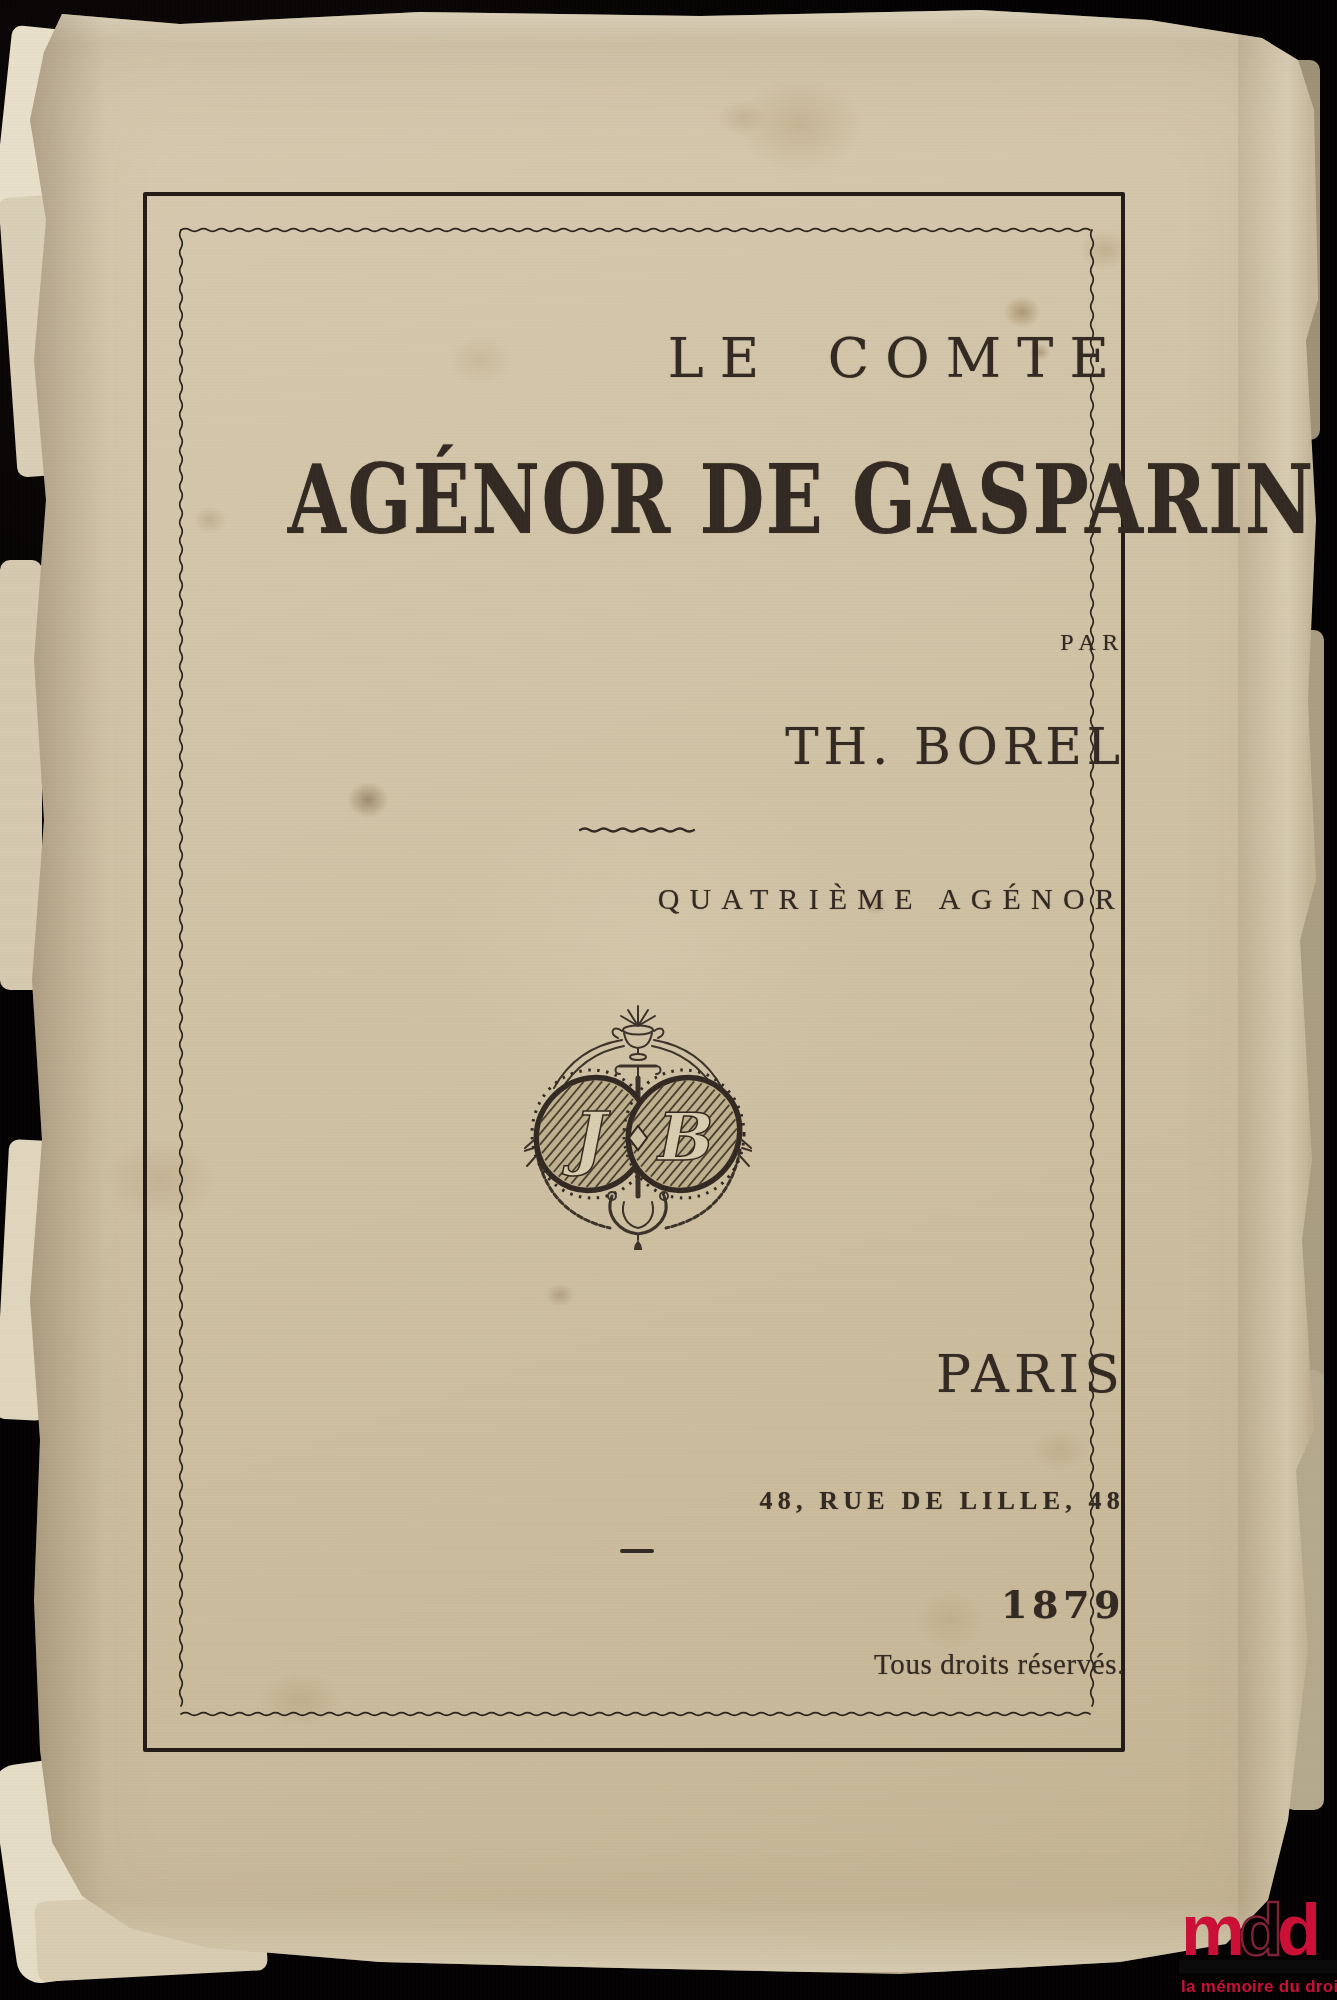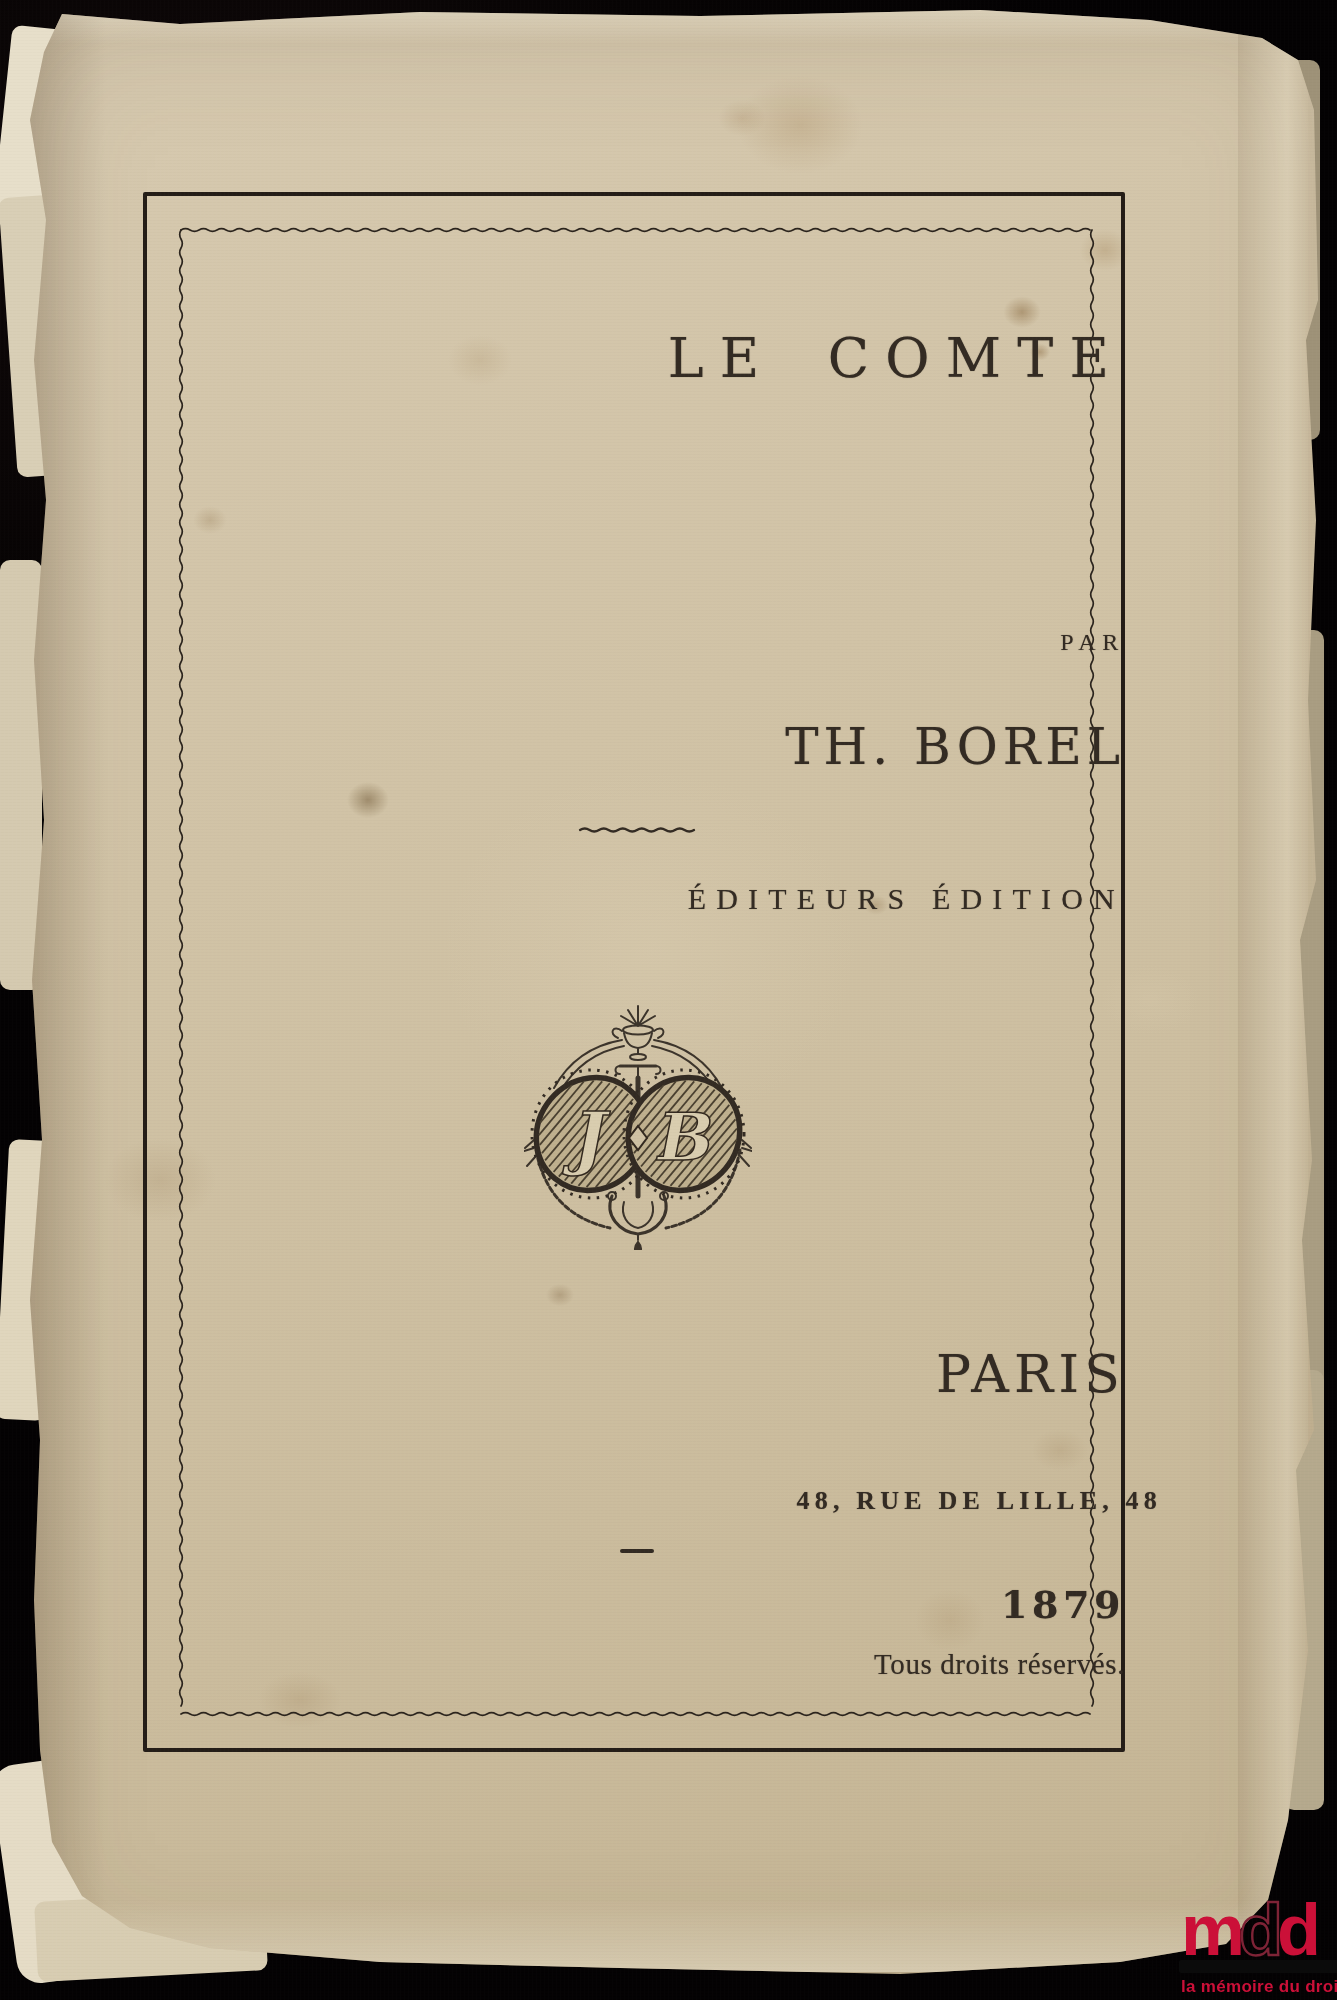--- a/index.html
+++ b/index.html
@@ -65,21 +65,21 @@
   .centerband{left:143px;width:982px;}
   .t-lecomte{top:332px;font-size:54px;letter-spacing:.30em;word-spacing:.35em;font-family:"DejaVu Serif",serif;}
   .t-agenor{top:452px;font-size:96px;font-weight:700;font-family:"DejaVu Serif",serif;}
   .t-agenor .squeeze{display:inline-block;transform:scaleX(.78);transform-origin:center;letter-spacing:.02em;}
   .t-par{top:630px;font-size:24px;letter-spacing:.28em;}
   .t-borel{top:722px;font-size:50px;letter-spacing:.10em;font-family:"DejaVu Serif",serif;}
   .t-edition{top:884px;font-size:30px;letter-spacing:.34em;}
   .t-paris{top:1348px;font-size:52px;letter-spacing:.10em;font-family:"DejaVu Serif",serif;}
   .t-publisher{top:1422px;font-size:40px;letter-spacing:.03em;font-family:"DejaVu Serif",serif;}
   .t-publisher sup{font-size:.5em;vertical-align:.55em;letter-spacing:0;}
-  .t-address{top:1488px;font-size:26px;letter-spacing:.20em;font-weight:700;margin-left:37px;}
+  .t-address{top:1488px;font-size:26px;letter-spacing:.20em;font-weight:700;}
   .t-year{top:1586px;font-size:38px;letter-spacing:.12em;font-weight:700;font-family:"DejaVu Serif",serif;}
   .t-rights{top:1650px;font-size:29px;letter-spacing:.02em;}
   .dash-sep{position:absolute;left:620px;top:1549px;width:34px;height:4px;background:#332b23;border-radius:2px;}
   .squiggle-svg{position:absolute;left:577px;top:823px;}
   .emblem-svg{position:absolute;left:524px;top:1000px;}
   
   .grain{position:absolute;inset:0;pointer-events:none;opacity:.5;
     background-image:
       repeating-linear-gradient(0deg, rgba(0,0,0,.022) 0 1px, rgba(0,0,0,0) 1px 3px),
       repeating-linear-gradient(90deg, rgba(255,255,255,.02) 0 1px, rgba(0,0,0,0) 1px 4px);}
@@ -118,30 +118,33 @@
     <div class="frame-outer"></div>
     <svg id="wavyFrame" class="wavy-svg" width="1337" height="2000" viewBox="0 0 1337 2000">
         <path d="M 181 230 q 4.5 -2.6 9 0 q 4.5 2.6 9 0 q 4.5 -2.6 9 0 q 4.5 2.6 9 0 q 4.5 -2.6 9 0 q 4.5 2.6 9 0 q 4.5 -2.6 9 0 q 4.5 2.6 9 0 q 4.5 -2.6 9 0 q 4.5 2.6 9 0 q 4.5 -2.6 9 0 q 4.5 2.6 9 0 q 4.5 -2.6 9 0 q 4.5 2.6 9 0 q 4.5 -2.6 9 0 q 4.5 2.6 9 0 q 4.5 -2.6 9 0 q 4.5 2.6 9 0 q 4.5 -2.6 9 0 q 4.5 2.6 9 0 q 4.5 -2.6 9 0 q 4.5 2.6 9 0 q 4.5 -2.6 9 0 q 4.5 2.6 9 0 q 4.5 -2.6 9 0 q 4.5 2.6 9 0 q 4.5 -2.6 9 0 q 4.5 2.6 9 0 q 4.5 -2.6 9 0 q 4.5 2.6 9 0 q 4.5 -2.6 9 0 q 4.5 2.6 9 0 q 4.5 -2.6 9 0 q 4.5 2.6 9 0 q 4.5 -2.6 9 0 q 4.5 2.6 9 0 q 4.5 -2.6 9 0 q 4.5 2.6 9 0 q 4.5 -2.6 9 0 q 4.5 2.6 9 0 q 4.5 -2.6 9 0 q 4.5 2.6 9 0 q 4.5 -2.6 9 0 q 4.5 2.6 9 0 q 4.5 -2.6 9 0 q 4.5 2.6 9 0 q 4.5 -2.6 9 0 q 4.5 2.6 9 0 q 4.5 -2.6 9 0 q 4.5 2.6 9 0 q 4.5 -2.6 9 0 q 4.5 2.6 9 0 q 4.5 -2.6 9 0 q 4.5 2.6 9 0 q 4.5 -2.6 9 0 q 4.5 2.6 9 0 q 4.5 -2.6 9 0 q 4.5 2.6 9 0 q 4.5 -2.6 9 0 q 4.5 2.6 9 0 q 4.5 -2.6 9 0 q 4.5 2.6 9 0 q 4.5 -2.6 9 0 q 4.5 2.6 9 0 q 4.5 -2.6 9 0 q 4.5 2.6 9 0 q 4.5 -2.6 9 0 q 4.5 2.6 9 0 q 4.5 -2.6 9 0 q 4.5 2.6 9 0 q 4.5 -2.6 9 0 q 4.5 2.6 9 0 q 4.5 -2.6 9 0 q 4.5 2.6 9 0 q 4.5 -2.6 9 0 q 4.5 2.6 9 0 q 4.5 -2.6 9 0 q 4.5 2.6 9 0 q 4.5 -2.6 9 0 q 4.5 2.6 9 0 q 4.5 -2.6 9 0 q 4.5 2.6 9 0 q 4.5 -2.6 9 0 q 4.5 2.6 9 0 q 4.5 -2.6 9 0 q 4.5 2.6 9 0 q 4.5 -2.6 9 0 q 4.5 2.6 9 0 q 4.5 -2.6 9 0 q 4.5 2.6 9 0 q 4.5 -2.6 9 0 q 4.5 2.6 9 0 q 4.5 -2.6 9 0 q 4.5 2.6 9 0 q 4.5 -2.6 9 0 q 4.5 2.6 9 0 q 4.5 -2.6 9 0 q 4.5 2.6 9 0 q 4.5 -2.6 9 0 q 4.5 2.6 9 0 q 4.5 -2.6 9 0" fill="none" stroke="#2b241d" stroke-width="1.7" stroke-linecap="round"></path>
         <path d="M 181 1714 q 4.5 -2.6 9 0 q 4.5 2.6 9 0 q 4.5 -2.6 9 0 q 4.5 2.6 9 0 q 4.5 -2.6 9 0 q 4.5 2.6 9 0 q 4.5 -2.6 9 0 q 4.5 2.6 9 0 q 4.5 -2.6 9 0 q 4.5 2.6 9 0 q 4.5 -2.6 9 0 q 4.5 2.6 9 0 q 4.5 -2.6 9 0 q 4.5 2.6 9 0 q 4.5 -2.6 9 0 q 4.5 2.6 9 0 q 4.5 -2.6 9 0 q 4.5 2.6 9 0 q 4.5 -2.6 9 0 q 4.5 2.6 9 0 q 4.5 -2.6 9 0 q 4.5 2.6 9 0 q 4.5 -2.6 9 0 q 4.5 2.6 9 0 q 4.5 -2.6 9 0 q 4.5 2.6 9 0 q 4.5 -2.6 9 0 q 4.5 2.6 9 0 q 4.5 -2.6 9 0 q 4.5 2.6 9 0 q 4.5 -2.6 9 0 q 4.5 2.6 9 0 q 4.5 -2.6 9 0 q 4.5 2.6 9 0 q 4.5 -2.6 9 0 q 4.5 2.6 9 0 q 4.5 -2.6 9 0 q 4.5 2.6 9 0 q 4.5 -2.6 9 0 q 4.5 2.6 9 0 q 4.5 -2.6 9 0 q 4.5 2.6 9 0 q 4.5 -2.6 9 0 q 4.5 2.6 9 0 q 4.5 -2.6 9 0 q 4.5 2.6 9 0 q 4.5 -2.6 9 0 q 4.5 2.6 9 0 q 4.5 -2.6 9 0 q 4.5 2.6 9 0 q 4.5 -2.6 9 0 q 4.5 2.6 9 0 q 4.5 -2.6 9 0 q 4.5 2.6 9 0 q 4.5 -2.6 9 0 q 4.5 2.6 9 0 q 4.5 -2.6 9 0 q 4.5 2.6 9 0 q 4.5 -2.6 9 0 q 4.5 2.6 9 0 q 4.5 -2.6 9 0 q 4.5 2.6 9 0 q 4.5 -2.6 9 0 q 4.5 2.6 9 0 q 4.5 -2.6 9 0 q 4.5 2.6 9 0 q 4.5 -2.6 9 0 q 4.5 2.6 9 0 q 4.5 -2.6 9 0 q 4.5 2.6 9 0 q 4.5 -2.6 9 0 q 4.5 2.6 9 0 q 4.5 -2.6 9 0 q 4.5 2.6 9 0 q 4.5 -2.6 9 0 q 4.5 2.6 9 0 q 4.5 -2.6 9 0 q 4.5 2.6 9 0 q 4.5 -2.6 9 0 q 4.5 2.6 9 0 q 4.5 -2.6 9 0 q 4.5 2.6 9 0 q 4.5 -2.6 9 0 q 4.5 2.6 9 0 q 4.5 -2.6 9 0 q 4.5 2.6 9 0 q 4.5 -2.6 9 0 q 4.5 2.6 9 0 q 4.5 -2.6 9 0 q 4.5 2.6 9 0 q 4.5 -2.6 9 0 q 4.5 2.6 9 0 q 4.5 -2.6 9 0 q 4.5 2.6 9 0 q 4.5 -2.6 9 0 q 4.5 2.6 9 0 q 4.5 -2.6 9 0 q 4.5 2.6 9 0 q 4.5 -2.6 9 0 q 4.5 2.6 9 0 q 4.5 -2.6 9 0" fill="none" stroke="#2b241d" stroke-width="1.7" stroke-linecap="round"></path>
         <path d="M 181 230 q -2.6 4.5 0 9 q 2.6 4.5 0 9 q -2.6 4.5 0 9 q 2.6 4.5 0 9 q -2.6 4.5 0 9 q 2.6 4.5 0 9 q -2.6 4.5 0 9 q 2.6 4.5 0 9 q -2.6 4.5 0 9 q 2.6 4.5 0 9 q -2.6 4.5 0 9 q 2.6 4.5 0 9 q -2.6 4.5 0 9 q 2.6 4.5 0 9 q -2.6 4.5 0 9 q 2.6 4.5 0 9 q -2.6 4.5 0 9 q 2.6 4.5 0 9 q -2.6 4.5 0 9 q 2.6 4.5 0 9 q -2.6 4.5 0 9 q 2.6 4.5 0 9 q -2.6 4.5 0 9 q 2.6 4.5 0 9 q -2.6 4.5 0 9 q 2.6 4.5 0 9 q -2.6 4.5 0 9 q 2.6 4.5 0 9 q -2.6 4.5 0 9 q 2.6 4.5 0 9 q -2.6 4.5 0 9 q 2.6 4.5 0 9 q -2.6 4.5 0 9 q 2.6 4.5 0 9 q -2.6 4.5 0 9 q 2.6 4.5 0 9 q -2.6 4.5 0 9 q 2.6 4.5 0 9 q -2.6 4.5 0 9 q 2.6 4.5 0 9 q -2.6 4.5 0 9 q 2.6 4.5 0 9 q -2.6 4.5 0 9 q 2.6 4.5 0 9 q -2.6 4.5 0 9 q 2.6 4.5 0 9 q -2.6 4.5 0 9 q 2.6 4.5 0 9 q -2.6 4.5 0 9 q 2.6 4.5 0 9 q -2.6 4.5 0 9 q 2.6 4.5 0 9 q -2.6 4.5 0 9 q 2.6 4.5 0 9 q -2.6 4.5 0 9 q 2.6 4.5 0 9 q -2.6 4.5 0 9 q 2.6 4.5 0 9 q -2.6 4.5 0 9 q 2.6 4.5 0 9 q -2.6 4.5 0 9 q 2.6 4.5 0 9 q -2.6 4.5 0 9 q 2.6 4.5 0 9 q -2.6 4.5 0 9 q 2.6 4.5 0 9 q -2.6 4.5 0 9 q 2.6 4.5 0 9 q -2.6 4.5 0 9 q 2.6 4.5 0 9 q -2.6 4.5 0 9 q 2.6 4.5 0 9 q -2.6 4.5 0 9 q 2.6 4.5 0 9 q -2.6 4.5 0 9 q 2.6 4.5 0 9 q -2.6 4.5 0 9 q 2.6 4.5 0 9 q -2.6 4.5 0 9 q 2.6 4.5 0 9 q -2.6 4.5 0 9 q 2.6 4.5 0 9 q -2.6 4.5 0 9 q 2.6 4.5 0 9 q -2.6 4.5 0 9 q 2.6 4.5 0 9 q -2.6 4.5 0 9 q 2.6 4.5 0 9 q -2.6 4.5 0 9 q 2.6 4.5 0 9 q -2.6 4.5 0 9 q 2.6 4.5 0 9 q -2.6 4.5 0 9 q 2.6 4.5 0 9 q -2.6 4.5 0 9 q 2.6 4.5 0 9 q -2.6 4.5 0 9 q 2.6 4.5 0 9 q -2.6 4.5 0 9 q 2.6 4.5 0 9 q -2.6 4.5 0 9 q 2.6 4.5 0 9 q -2.6 4.5 0 9 q 2.6 4.5 0 9 q -2.6 4.5 0 9 q 2.6 4.5 0 9 q -2.6 4.5 0 9 q 2.6 4.5 0 9 q -2.6 4.5 0 9 q 2.6 4.5 0 9 q -2.6 4.5 0 9 q 2.6 4.5 0 9 q -2.6 4.5 0 9 q 2.6 4.5 0 9 q -2.6 4.5 0 9 q 2.6 4.5 0 9 q -2.6 4.5 0 9 q 2.6 4.5 0 9 q -2.6 4.5 0 9 q 2.6 4.5 0 9 q -2.6 4.5 0 9 q 2.6 4.5 0 9 q -2.6 4.5 0 9 q 2.6 4.5 0 9 q -2.6 4.5 0 9 q 2.6 4.5 0 9 q -2.6 4.5 0 9 q 2.6 4.5 0 9 q -2.6 4.5 0 9 q 2.6 4.5 0 9 q -2.6 4.5 0 9 q 2.6 4.5 0 9 q -2.6 4.5 0 9 q 2.6 4.5 0 9 q -2.6 4.5 0 9 q 2.6 4.5 0 9 q -2.6 4.5 0 9 q 2.6 4.5 0 9 q -2.6 4.5 0 9 q 2.6 4.5 0 9 q -2.6 4.5 0 9 q 2.6 4.5 0 9 q -2.6 4.5 0 9 q 2.6 4.5 0 9 q -2.6 4.5 0 9 q 2.6 4.5 0 9 q -2.6 4.5 0 9 q 2.6 4.5 0 9 q -2.6 4.5 0 9 q 2.6 4.5 0 9 q -2.6 4.5 0 9 q 2.6 4.5 0 9 q -2.6 4.5 0 9 q 2.6 4.5 0 9 q -2.6 4.5 0 9 q 2.6 4.5 0 9 q -2.6 4.5 0 9 q 2.6 4.5 0 9 q -2.6 4.5 0 9 q 2.6 4.5 0 9 q -2.6 4.5 0 9 q 2.6 4.5 0 9 q -2.6 4.5 0 9 q 2.6 4.5 0 9" fill="none" stroke="#2b241d" stroke-width="1.7" stroke-linecap="round"></path>
         <path d="M 1092 230 q -2.6 4.5 0 9 q 2.6 4.5 0 9 q -2.6 4.5 0 9 q 2.6 4.5 0 9 q -2.6 4.5 0 9 q 2.6 4.5 0 9 q -2.6 4.5 0 9 q 2.6 4.5 0 9 q -2.6 4.5 0 9 q 2.6 4.5 0 9 q -2.6 4.5 0 9 q 2.6 4.5 0 9 q -2.6 4.5 0 9 q 2.6 4.5 0 9 q -2.6 4.5 0 9 q 2.6 4.5 0 9 q -2.6 4.5 0 9 q 2.6 4.5 0 9 q -2.6 4.5 0 9 q 2.6 4.5 0 9 q -2.6 4.5 0 9 q 2.6 4.5 0 9 q -2.6 4.5 0 9 q 2.6 4.5 0 9 q -2.6 4.5 0 9 q 2.6 4.5 0 9 q -2.6 4.5 0 9 q 2.6 4.5 0 9 q -2.6 4.5 0 9 q 2.6 4.5 0 9 q -2.6 4.5 0 9 q 2.6 4.5 0 9 q -2.6 4.5 0 9 q 2.6 4.5 0 9 q -2.6 4.5 0 9 q 2.6 4.5 0 9 q -2.6 4.5 0 9 q 2.6 4.5 0 9 q -2.6 4.5 0 9 q 2.6 4.5 0 9 q -2.6 4.5 0 9 q 2.6 4.5 0 9 q -2.6 4.5 0 9 q 2.6 4.5 0 9 q -2.6 4.5 0 9 q 2.6 4.5 0 9 q -2.6 4.5 0 9 q 2.6 4.5 0 9 q -2.6 4.5 0 9 q 2.6 4.5 0 9 q -2.6 4.5 0 9 q 2.6 4.5 0 9 q -2.6 4.5 0 9 q 2.6 4.5 0 9 q -2.6 4.5 0 9 q 2.6 4.5 0 9 q -2.6 4.5 0 9 q 2.6 4.5 0 9 q -2.6 4.5 0 9 q 2.6 4.5 0 9 q -2.6 4.5 0 9 q 2.6 4.5 0 9 q -2.6 4.5 0 9 q 2.6 4.5 0 9 q -2.6 4.5 0 9 q 2.6 4.5 0 9 q -2.6 4.5 0 9 q 2.6 4.5 0 9 q -2.6 4.5 0 9 q 2.6 4.5 0 9 q -2.6 4.5 0 9 q 2.6 4.5 0 9 q -2.6 4.5 0 9 q 2.6 4.5 0 9 q -2.6 4.5 0 9 q 2.6 4.5 0 9 q -2.6 4.5 0 9 q 2.6 4.5 0 9 q -2.6 4.5 0 9 q 2.6 4.5 0 9 q -2.6 4.5 0 9 q 2.6 4.5 0 9 q -2.6 4.5 0 9 q 2.6 4.5 0 9 q -2.6 4.5 0 9 q 2.6 4.5 0 9 q -2.6 4.5 0 9 q 2.6 4.5 0 9 q -2.6 4.5 0 9 q 2.6 4.5 0 9 q -2.6 4.5 0 9 q 2.6 4.5 0 9 q -2.6 4.5 0 9 q 2.6 4.5 0 9 q -2.6 4.5 0 9 q 2.6 4.5 0 9 q -2.6 4.5 0 9 q 2.6 4.5 0 9 q -2.6 4.5 0 9 q 2.6 4.5 0 9 q -2.6 4.5 0 9 q 2.6 4.5 0 9 q -2.6 4.5 0 9 q 2.6 4.5 0 9 q -2.6 4.5 0 9 q 2.6 4.5 0 9 q -2.6 4.5 0 9 q 2.6 4.5 0 9 q -2.6 4.5 0 9 q 2.6 4.5 0 9 q -2.6 4.5 0 9 q 2.6 4.5 0 9 q -2.6 4.5 0 9 q 2.6 4.5 0 9 q -2.6 4.5 0 9 q 2.6 4.5 0 9 q -2.6 4.5 0 9 q 2.6 4.5 0 9 q -2.6 4.5 0 9 q 2.6 4.5 0 9 q -2.6 4.5 0 9 q 2.6 4.5 0 9 q -2.6 4.5 0 9 q 2.6 4.5 0 9 q -2.6 4.5 0 9 q 2.6 4.5 0 9 q -2.6 4.5 0 9 q 2.6 4.5 0 9 q -2.6 4.5 0 9 q 2.6 4.5 0 9 q -2.6 4.5 0 9 q 2.6 4.5 0 9 q -2.6 4.5 0 9 q 2.6 4.5 0 9 q -2.6 4.5 0 9 q 2.6 4.5 0 9 q -2.6 4.5 0 9 q 2.6 4.5 0 9 q -2.6 4.5 0 9 q 2.6 4.5 0 9 q -2.6 4.5 0 9 q 2.6 4.5 0 9 q -2.6 4.5 0 9 q 2.6 4.5 0 9 q -2.6 4.5 0 9 q 2.6 4.5 0 9 q -2.6 4.5 0 9 q 2.6 4.5 0 9 q -2.6 4.5 0 9 q 2.6 4.5 0 9 q -2.6 4.5 0 9 q 2.6 4.5 0 9 q -2.6 4.5 0 9 q 2.6 4.5 0 9 q -2.6 4.5 0 9 q 2.6 4.5 0 9 q -2.6 4.5 0 9 q 2.6 4.5 0 9 q -2.6 4.5 0 9 q 2.6 4.5 0 9 q -2.6 4.5 0 9 q 2.6 4.5 0 9 q -2.6 4.5 0 9 q 2.6 4.5 0 9" fill="none" stroke="#2b241d" stroke-width="1.7" stroke-linecap="round"></path>
       </svg>
 
     <div class="print centerband t-lecomte">LE COMTE</div>
 
+    <div class="print centerband t-agenor">
+      <span class="squeeze">AGÉNOR DE GASPARIN</span>
+    </div>
 
     <div class="print centerband t-borel">TH. BOREL</div>
 
     <div class="print centerband t-par">PAR</div>
 
     <svg id="squiggle" class="squiggle-svg" width="120" height="14" viewBox="0 0 120 14">
         <path d="M 3 7 q 4.75 -3 9.5 0 q 4.75 3 9.5 0 q 4.75 -3 9.5 0 q 4.75 3 9.5 0 q 4.75 -3 9.5 0 q 4.75 3 9.5 0 q 4.75 -3 9.5 0 q 4.75 3 9.5 0 q 4.75 -3 9.5 0 q 4.75 3 9.5 0 q 4.75 -3 9.5 0 q 4.75 3 9.5 0" fill="none" stroke="#332b23" stroke-width="2.3" stroke-linecap="round"></path>
       </svg>
 
-    <div class="print centerband t-edition">ÉDITEURS ÉDITION</div>
+    <div class="print centerband t-edition">QUATRIÈME AGÉNOR</div>
 
     <svg id="emblem" class="emblem-svg" width="228" height="250" viewBox="0 0 228 250">
       <g id="emblem-static" stroke="#3c342b" fill="none" stroke-width="2" stroke-linecap="round">
 
         <path d="M114,26 L114,6 M114,26 L104,10 M114,26 L124,10 M114,26 L97,16 M114,26 L131,16"></path>
 
         <ellipse cx="114" cy="30" rx="15" ry="4.5"></ellipse>
         <path d="M100,33 C102,43 106,47 114,48 C122,47 126,43 128,33"></path>
         <path d="M114,48 L114,54"></path>
         <ellipse cx="114" cy="57" rx="8" ry="3"></ellipse>

